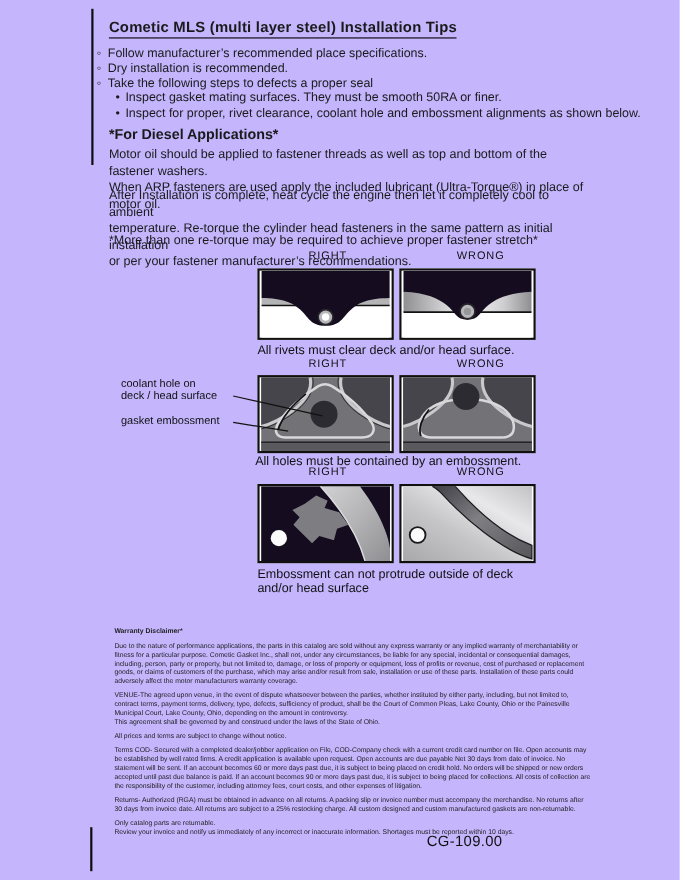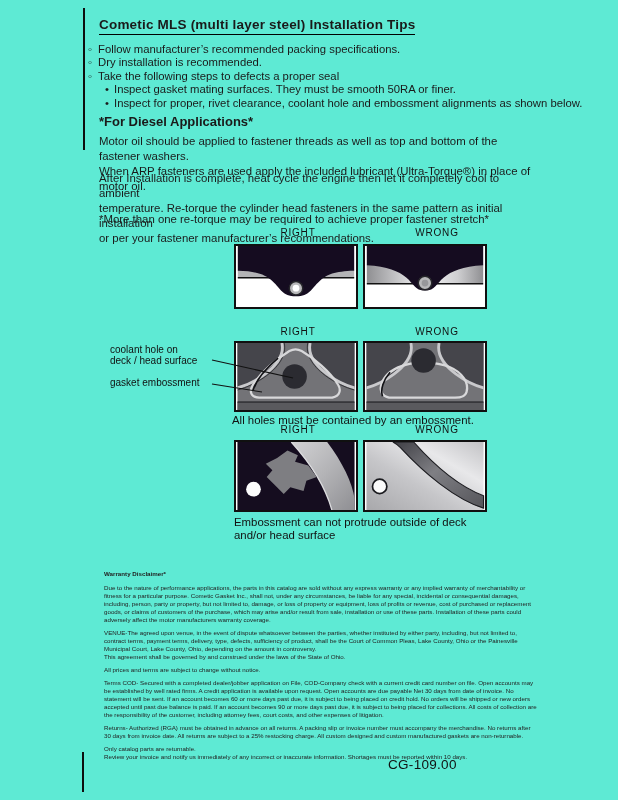--- a/index.html
+++ b/index.html
@@ -1,18 +1,18 @@
 <!DOCTYPE html>
 <html><head>
 <meta charset="utf-8">
 <style>
   * { margin:0; padding:0; box-sizing:border-box; }
   html,body { background:#ffffff; }
   .page {
-    position:relative; width:618px; height:800px; background:#5eead4;
+    position:relative; width:618px; height:800px; background:#c4b5fd;
     font-family:"Liberation Sans", sans-serif; color:#1a1a1a; overflow:hidden;
   }
   .vline { position:absolute; width:2px; background:#0e0e0e; }
   .vline-top { left:83px; top:8px; height:142px; }
   .vline-bottom { left:82px; top:752px; height:40px; }
 
   .title {
     position:absolute; left:99px; top:17px;
     font-size:13.5px; font-weight:bold; letter-spacing:0.2px;
     border-bottom:1.6px solid #000; padding-bottom:2px; display:inline-block;
@@ -65,21 +65,21 @@
 <div class="page">
 
   <div class="vline vline-top"></div>
   <div class="vline vline-bottom"></div>
 
   <h1 class="title">Cometic MLS (multi layer steel) Installation Tips</h1>
 
   <div class="tips">
     <div class="tip l1">
       <span class="g">◦</span>
-      <span>Follow manufacturer’s recommended packing specifications.</span>
+      <span>Follow manufacturer’s recommended place specifications.</span>
     </div>
     <div class="tip l1">
       <span class="g">◦</span>
       <span>Dry installation is recommended.</span>
     </div>
     <div class="tip l1">
       <span class="g">◦</span>
       <span>Take the following steps to defects a proper seal</span>
     </div>
     <div class="tip l2">
@@ -121,20 +121,21 @@
           <stop offset="1" stop-color="#8f8f92"></stop>
         </linearGradient>
       </defs>
       <rect x="0" y="0" width="124" height="65" fill="#ffffff"></rect>
       <rect x="0" y="20" width="124" height="20" fill="url(#g1w)"></rect>
       <line x1="0" y1="40.2" x2="124" y2="40.2" stroke="#111111" stroke-width="1.6"></line>
       <path d="M0,0 H124 V20.5 C102,21.5 90,27 82,33.5 C74,40 73,47.5 62,47.5 C51,47.5 50,40 42,33.5 C34,27 22,21.5 0,20.5 Z" fill="#150c20"></path>
       <circle cx="62" cy="39.5" r="7.2" fill="#b8b8ba" stroke="#26262a" stroke-width="1.6"></circle>
       <circle cx="62" cy="39.5" r="3.6" fill="#97979a"></circle>
     </svg>
+    <div class="caption">All rivets must clear deck and/or head surface.</div>
   </div>
 
   <div class="side-label coolant-label" style="white-space:pre-line;">coolant hole on
 deck / head surface</div>
   <div class="side-label embossment-label">gasket embossment</div>
   <svg class="pointer-svg" width="96" height="52" viewBox="0 0 96 52">
     <line x1="8" y1="14" x2="89" y2="32" stroke="#111111" stroke-width="1.1"></line>
     <line x1="8" y1="38" x2="58" y2="46" stroke="#111111" stroke-width="1.1"></line>
   </svg>
 

